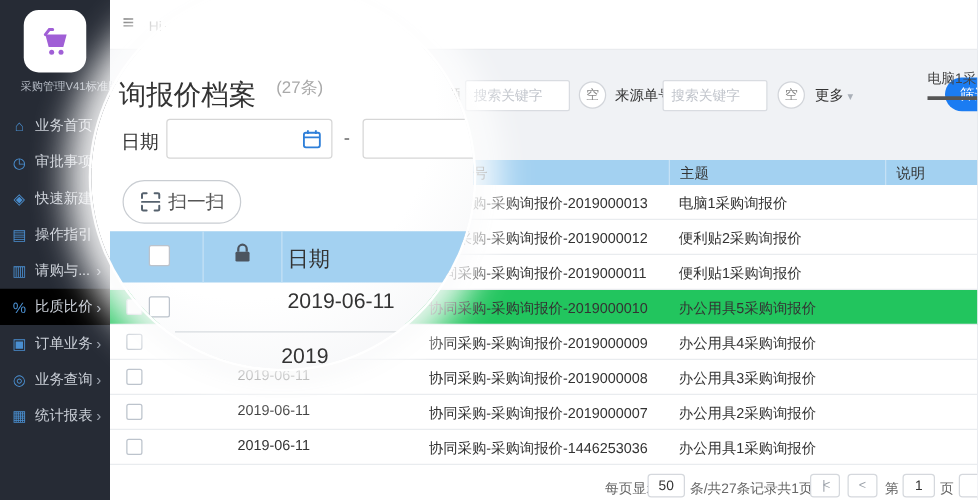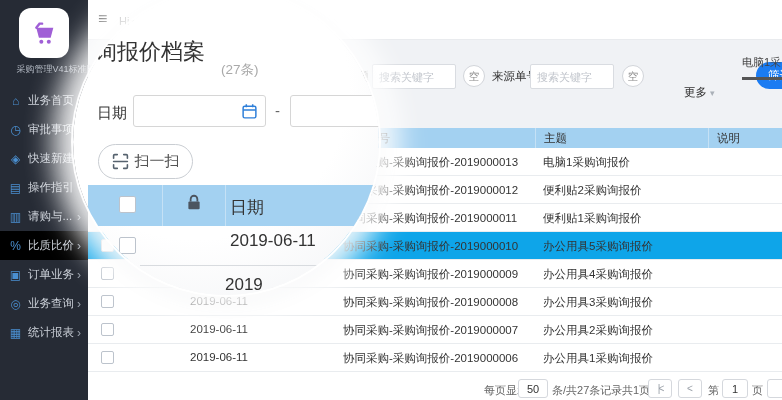--- a/index.html
+++ b/index.html
@@ -39,41 +39,41 @@
   .thead{position:absolute;left:0;top:88px;width:694px;height:20px;background:#a3d1f1;}
   .th{position:absolute;top:0;height:20px;font-size:11.5px;color:#333;padding-top:3px;border-left:1px solid #c5e1f5;}
   .th-check{left:0;width:39px;border-left:none;}
   .th-lock{left:39px;width:53px;}
   .th-date{left:92px;width:155px;padding-left:10px;}
   .th-source{left:247px;width:200px;padding-left:8px;}
   .th-subject{left:447px;width:173px;padding-left:8px;}
   .th-note{left:620px;width:74px;padding-left:8px;}
   .tbody{position:absolute;left:0;top:108px;width:694px;}
   .trow{position:relative;width:694px;height:28px;background:#fff;border-bottom:1px solid #e9ecef;cursor:pointer;}
-  .trow.hl{background:#0ea5e9;text-align:right;}
+  .trow.hl{background:#22c55e;text-align:right;}
   .td{position:absolute;top:7px;font-size:11.5px;color:#333;white-space:nowrap;}
   .td-date{left:102px;}
   .td-source{left:255px;}
   .td-subject{left:455px;}
   .td-note{left:628px;}
   .cb{display:inline-block;background:#fff;border:1px solid #bcc3cc;border-radius:2px;}
   .row-cb{position:absolute;left:13px;top:7px;width:13px;height:13px;}
   .th-check .cb{position:absolute;left:13px;top:3px;width:13px;height:13px;}
 
   
   .pagination{position:absolute;left:0;top:338px;width:706px;height:22px;background:#fff;z-index:3;font-size:11px;color:#666;}
   .pg-text{position:absolute;top:5px;white-space:nowrap;}
   .pg-box{position:absolute;top:1px;height:19px;border:1px solid #d5d8dd;border-radius:3px;background:#fff;color:#333;text-align:center;line-height:18px;font-size:11px;}
   .pg-btn{position:absolute;top:1px;width:24px;height:19px;border:1px solid #d5d8dd;border-radius:3px;background:#fff;color:#9aa0a8;text-align:center;line-height:17px;font-size:10px;cursor:pointer;}
 
   
   .lens{position:absolute;left:73px;top:-11px;width:306px;height:306px;border-radius:50%;overflow:hidden;z-index:10;
         background:radial-gradient(circle at 40% 32%, #ffffff 55%, #f4f5f7 90%, #ededef 100%);
         box-shadow:0 0 0 2px rgba(255,255,255,0.95), 0 0 28px 20px rgba(255,255,255,0.9), 0 6px 18px rgba(90,100,115,0.22);}
-  .lens-title{position:absolute;left:22px;top:48px;font-size:22px;color:#333;white-space:nowrap;text-align:right;}
+  .lens-title{position:absolute;left:22px;top:72px;font-size:22px;color:#333;white-space:nowrap;text-align:right;}
   .lens-count{position:absolute;left:148px;top:72px;font-size:13.5px;color:#a9a9a9;white-space:nowrap;}
   .lens-date-label{position:absolute;left:24px;top:115px;font-size:15px;color:#333;}
   .lens-input{position:absolute;top:106px;height:32px;border:1px solid #d6d6d6;border-radius:3px;background:#fff;}
   .lens-input1{left:60px;width:133px;}
   .lens-input2{left:217px;width:105px;}
   .lens-cal{position:absolute;right:7px;top:7px;}
   .lens-dash{position:absolute;left:202px;top:113px;font-size:15px;color:#666;}
   .scan-btn{position:absolute;left:25px;top:155px;width:95px;height:35px;border:1px solid #c9cdd2;border-radius:18px;background:#fff;display:flex;align-items:center;justify-content:center;gap:6px;cursor:pointer;}
   .scan-label{font-size:15px;color:#555;font-family:Liberation Mono, monospace;}
   .lens-thead{position:absolute;left:15px;top:196px;width:291px;height:41px;background:#a3d1f1;}
@@ -157,21 +157,21 @@
   </header>
 
   <main class="content">
 
     <span class="flabel" style="left:258px;top:29px;">主题</span>
     <input class="finput" style="left: 284px; top: 24px;" placeholder="搜索关键字">
     <span class="empty-badge" style="left:375px;top:25px;">空</span>
     <span class="flabel" style="left:404px;top:29px;">来源单号</span>
     <input class="finput" style="left: 442px; top: 24px;" placeholder="搜索关键字">
     <span class="empty-badge" style="left:534px;top:25px;">空</span>
-    <span class="more" style="left:564px;top:45px;margin-left:32px;"><span>更多</span><span class="caret">▾</span></span>
+    <span class="more" style="left:564px;top:29px;"><span>更多</span><span class="caret">▾</span></span>
     <button class="filter-btn">筛选</button>
 
     <div class="thead">
       <div class="th th-check">
           <span class="cb"></span>
         </div>
       <div class="th th-lock">
         <svg viewBox="0 0 16 16" width="12" height="12" style="margin-left:20px;margin-top:1px;">
           <rect x="3" y="7" width="10" height="7" rx="1" fill="#4c5560"></rect>
           <path d="M5 7 V5 a3 3 0 0 1 6 0 V7" stroke="#4c5560" stroke-width="1.6" fill="none"></path>
@@ -228,21 +228,21 @@
         <div class="trow">
           <span class="cb row-cb"></span>
           <span class="td td-date">2019-06-11</span>
           <span class="td td-source">协同采购-采购询报价-2019000007</span>
           <span class="td td-subject">办公用具2采购询报价</span>
           <span class="td td-note"></span>
         </div>
         <div class="trow">
           <span class="cb row-cb"></span>
           <span class="td td-date">2019-06-11</span>
-          <span class="td td-source">协同采购-采购询报价-2019000006</span>
+          <span class="td td-source">协同采购-采购询报价-1446253036</span>
           <span class="td td-subject">办公用具1采购询报价</span>
           <span class="td td-note"></span>
         </div>
         <div class="trow">
           <span class="cb row-cb"></span>
           <span class="td td-date">2019-06-11</span>
           <span class="td td-source">协同采购-采购询报价-2019000005</span>
           <span class="td td-subject">电脑采购询报价</span>
           <span class="td td-note"></span>
         </div>

